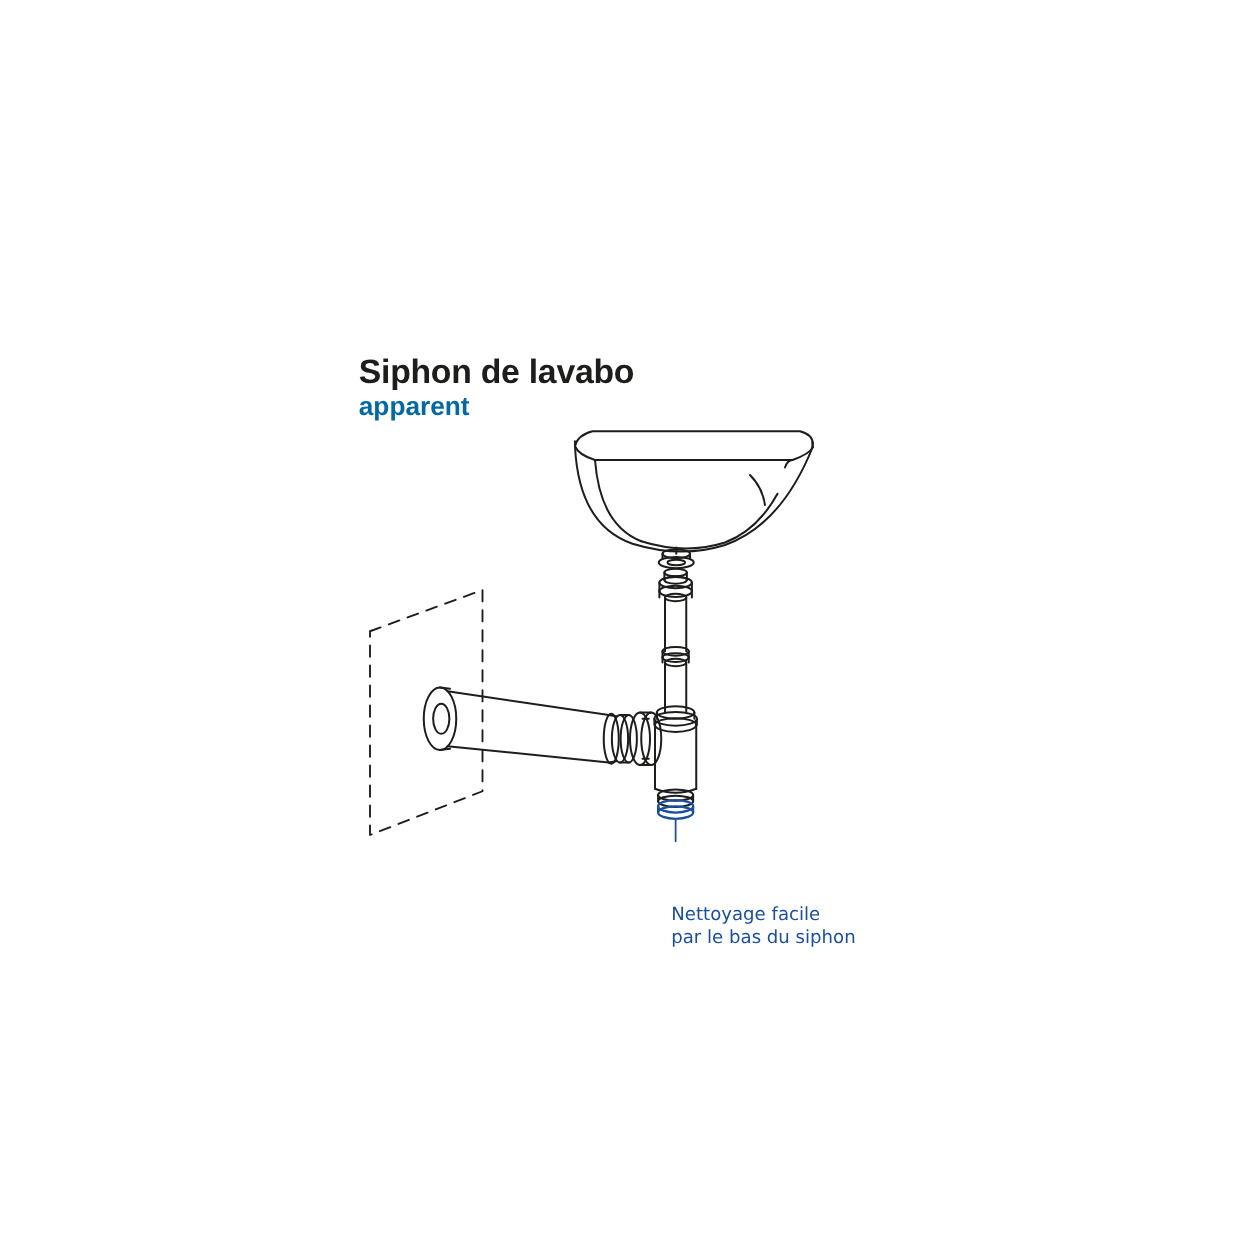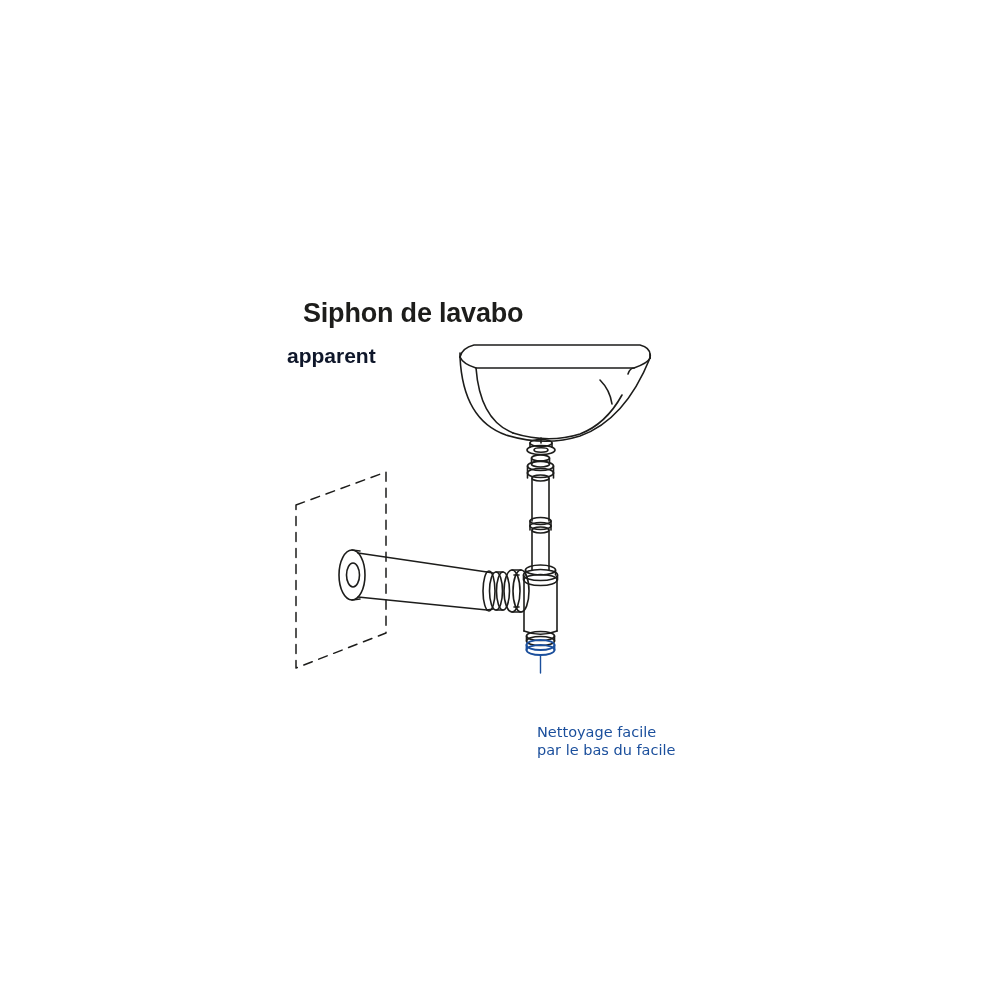--- a/index.html
+++ b/index.html
@@ -26,26 +26,26 @@
     left: 287px;
     top: 283px;
     width: 420px;
   }
   .title-main {
     font-size: 27px;
     font-weight: bold;
     color: #1d1d1b;
     line-height: 1.08;
     letter-spacing: -0.2px;
-    margin: 16px;
+    margin: 0;
   }
   .title-sub {
     font-size: 21px;
     font-weight: bold;
-    color: #0f172a;
+    color: #0369a1;
     line-height: 1.1;
     margin: 2px 0 0 0;
   }
   .callout {
     position: absolute;
     left: 537px;
     top: 678px;
     width: 260px;
     color: #1b4f9c;
     font-size: 14.5px;
@@ -192,16 +192,16 @@
     </g>
   </svg>
 
   <div class="title-block">
     <div class="title-main">Siphon de lavabo</div>
     <div class="title-sub">apparent</div>
   </div>
 
   <div class="callout">
     <span>Nettoyage facile</span>
-    <span>par le bas du facile</span>
+    <span>par le bas du siphon</span>
   </div>
 
 </div>
 
 </body></html>

